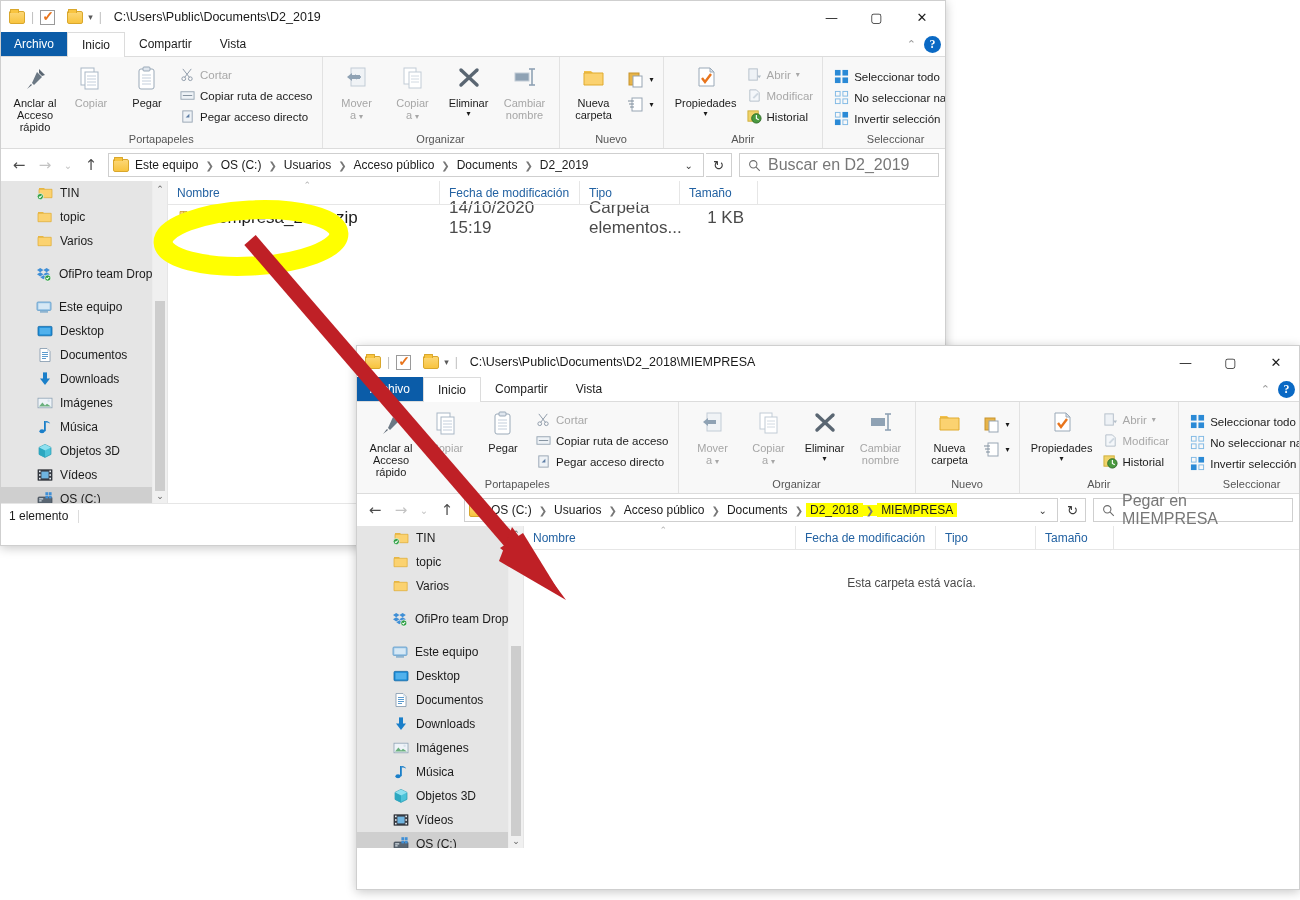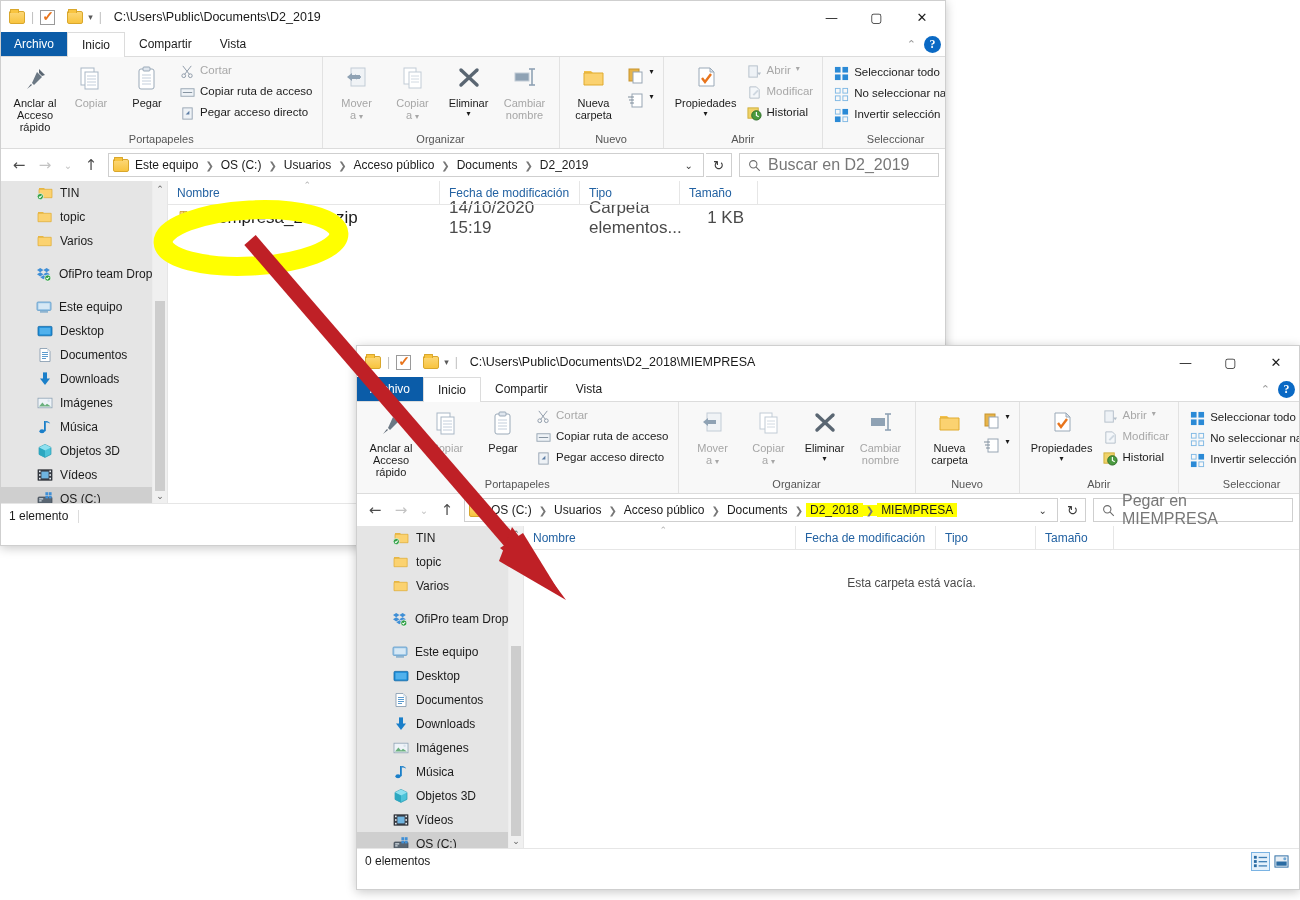--- a/index.html
+++ b/index.html
@@ -138,21 +138,21 @@
     width: 56px;
     display: flex; flex-direction: column; align-items: center;
     padding-top: 4px;
     font-size: 11px; color: #1b1b1b; line-height: 12px;
     text-align: center;
   }
   .bigbtn.dim { color: #a6a6a6; }
   .bigbtn .lbl { margin-top: 3px; }
   .smallcol { display: flex; flex-direction: column; padding-top: 4px; padding-left: 2px; }
   .smallbtn {
-    display: flex; align-items: flex-start; gap: 5px;
+    display: flex; align-items: center; gap: 5px;
     font-size: 11.5px; color: #1b1b1b;
     height: 21px; padding: 0 3px;
     white-space: nowrap;
   }
   .smallbtn.dim { color: #a8a8a8; }
   .ico { display: inline-flex; align-items: center; justify-content: center; flex: 0 0 auto; }
 
   
   .addrbar {
     height: 32px;
@@ -1380,46 +1380,20 @@
           <div class="col" style="width:78px">
               <span>Tamaño</span>
             </div>
           <div class="col" style="width:60px;border-right:none"></div>
         </div>
         <div id="w2-rows"></div>
         <div class="emptymsg">Esta carpeta está vacía.</div>
       </div>
     </div>
 
-    <div class="statusbar">
-      <span>0 elementos</span>
-      <div class="viewtoggles">
-        <div class="vt active">
-          <svg width="15" height="15" viewBox="0 0 16 16">
-              <g fill="#2b6ca3">
-                <rect x="1" y="2" width="3" height="3"></rect>
-                <rect x="1" y="6.5" width="3" height="3"></rect>
-                <rect x="1" y="11" width="3" height="3"></rect>
-              </g>
-              <g fill="#3f7fb5">
-                <rect x="6" y="3" width="9" height="1.4"></rect>
-                <rect x="6" y="7.5" width="9" height="1.4"></rect>
-                <rect x="6" y="12" width="9" height="1.4"></rect>
-              </g>
-            </svg>
-        </div>
-        <div class="vt">
-          <svg width="15" height="15" viewBox="0 0 16 16">
-              <rect x="1" y="2" width="14" height="12" fill="#e8eef4" stroke="#2b6ca3"></rect>
-              <rect x="2.5" y="8" width="11" height="4.5" fill="#2b6ca3"></rect>
-              <circle cx="11.5" cy="5" r="1.6" fill="#6fa8d6"></circle>
-            </svg>
-        </div>
-      </div>
-    </div>
   </div>
 
   <svg class="annot" style="left:0;top:0;width:1300px;height:900px">
 
     <ellipse cx="251" cy="238" rx="88" ry="28" fill="none" stroke="#ffff00" stroke-width="19" transform="rotate(-3 251 238)"></ellipse>
 
     <g>
       <line x1="250" y1="240" x2="528" y2="562" stroke="#bf2026" stroke-width="15" stroke-linecap="butt"></line>
       <polygon points="500,548 563,598 523,533" fill="#bf2026"></polygon>
       <polygon points="512,527 566,600 499,561" fill="#bf2026"></polygon>

